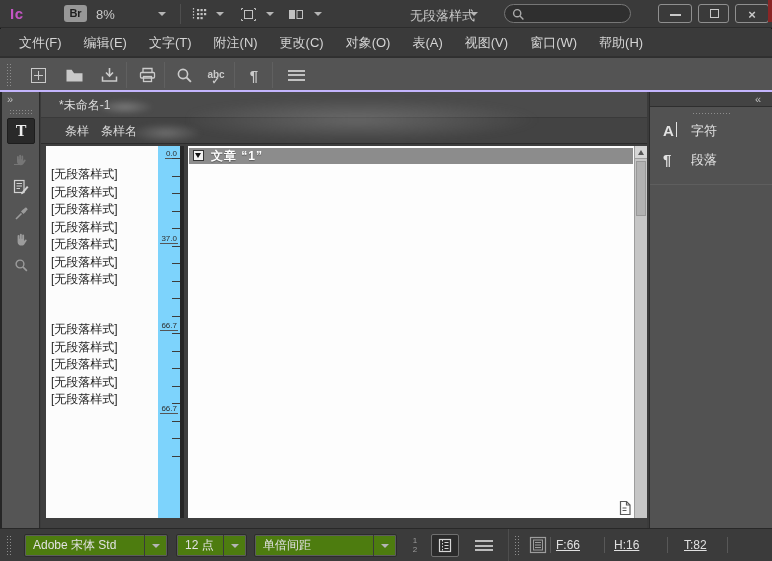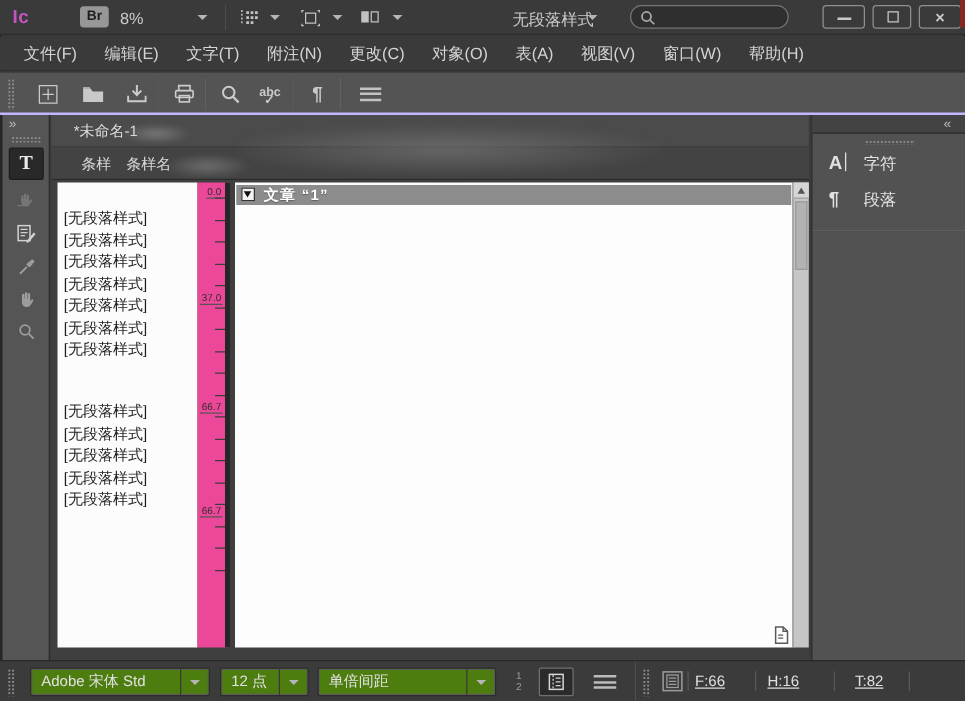--- a/index.html
+++ b/index.html
@@ -60,21 +60,21 @@
   
   .docwin { position:absolute; left:41px; top:92px; width:606px; height:436px; background:#454545; }
   .doctab { position:absolute; left:0; top:0; width:100%; height:26px; background:#4b4b4b; border-bottom:1px solid #3a3a3a; }
   .doctab .title { position:absolute; left:18px; top:0; line-height:26px; font-size:12px; color:#dedede; }
   .viewtabs { position:absolute; left:0; top:26px; width:100%; height:26px; background:#434343; border-bottom:1px solid #2c2c2c; }
   .viewtabs .vt { position:absolute; top:0; line-height:26px; font-size:12px; color:#d8d8d8; }
   .doccontent { position:absolute; left:0; top:52px; width:100%; height:384px; background:#3f3f3f; }
   .stylecol { position:absolute; left:5px; top:2px; width:112px; height:372px; background:#fcfcfc; overflow:hidden; }
   .stylegroup { position:absolute; left:5px; right:0; }
   .stylerow { height:17.5px; line-height:17.5px; font-size:12px; color:#1f1f1f; white-space:nowrap; }
-  .ruler { position:absolute; left:117px; top:2px; width:26px; height:372px; background:#ec4899; border-right:4px solid #262626; }
+  .ruler { position:absolute; left:117px; top:2px; width:26px; height:372px; background:#7dd3fc; border-right:4px solid #262626; }
   .ruler .tick { position:absolute; right:0; width:8px; height:1px; background:#3c3c3c; }
   .ruler .rnum { position:absolute; right:2px; font-size:8px; color:#2d2d2d; border-bottom:1px solid #555; padding:0 1px; line-height:9px; }
   .galley { position:absolute; left:147px; top:2px; width:446px; height:372px; background:#fdfdfd; }
   .storyhdr { position:absolute; left:1px; top:2px; right:1px; height:16px; background:#8c8c8c; }
   .storyhdr .tribox { position:absolute; left:4px; top:2px; width:11px; height:11px; background:#f2f2f2; border:1px solid #333; }
   .storyhdr .tribox i { position:absolute; left:1px; top:2px; width:0; height:0; border-left:3.5px solid transparent; border-right:3.5px solid transparent; border-top:5px solid #111; }
   .storyhdr .stitle { position:absolute; left:22px; top:0; line-height:16px; font-size:12px; font-weight:bold; color:#ffffff; text-shadow:0 1px 1px rgba(0,0,0,.35); letter-spacing:1px; }
   .scrollbar { position:absolute; left:593px; top:2px; width:13px; height:372px; background:#c6c6c6; border-left:1px solid #9d9d9d; }
   .scrollbar .upbtn { position:absolute; left:0; top:0; width:12px; height:13px; background:#d6d6d6; border-bottom:1px solid #9d9d9d; }
   .scrollbar .upbtn i { position:absolute; left:2.5px; top:4px; width:0; height:0; border-left:3.5px solid transparent; border-right:3.5px solid transparent; border-bottom:5px solid #555; }

